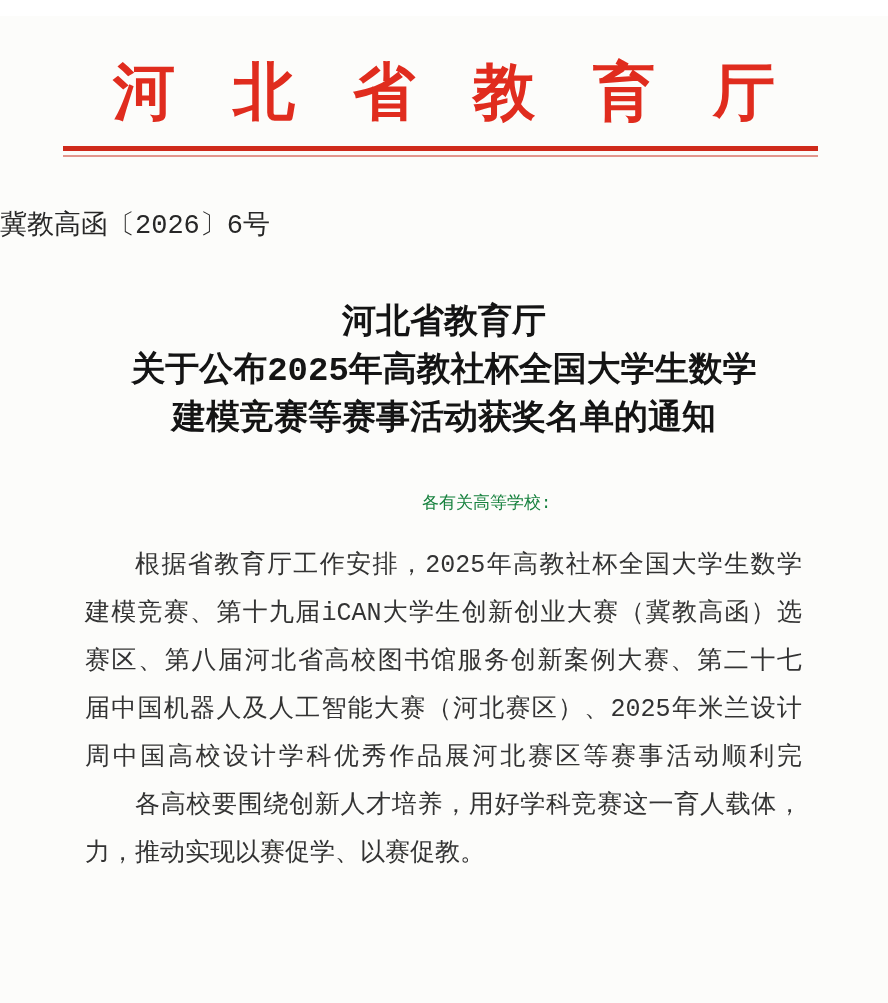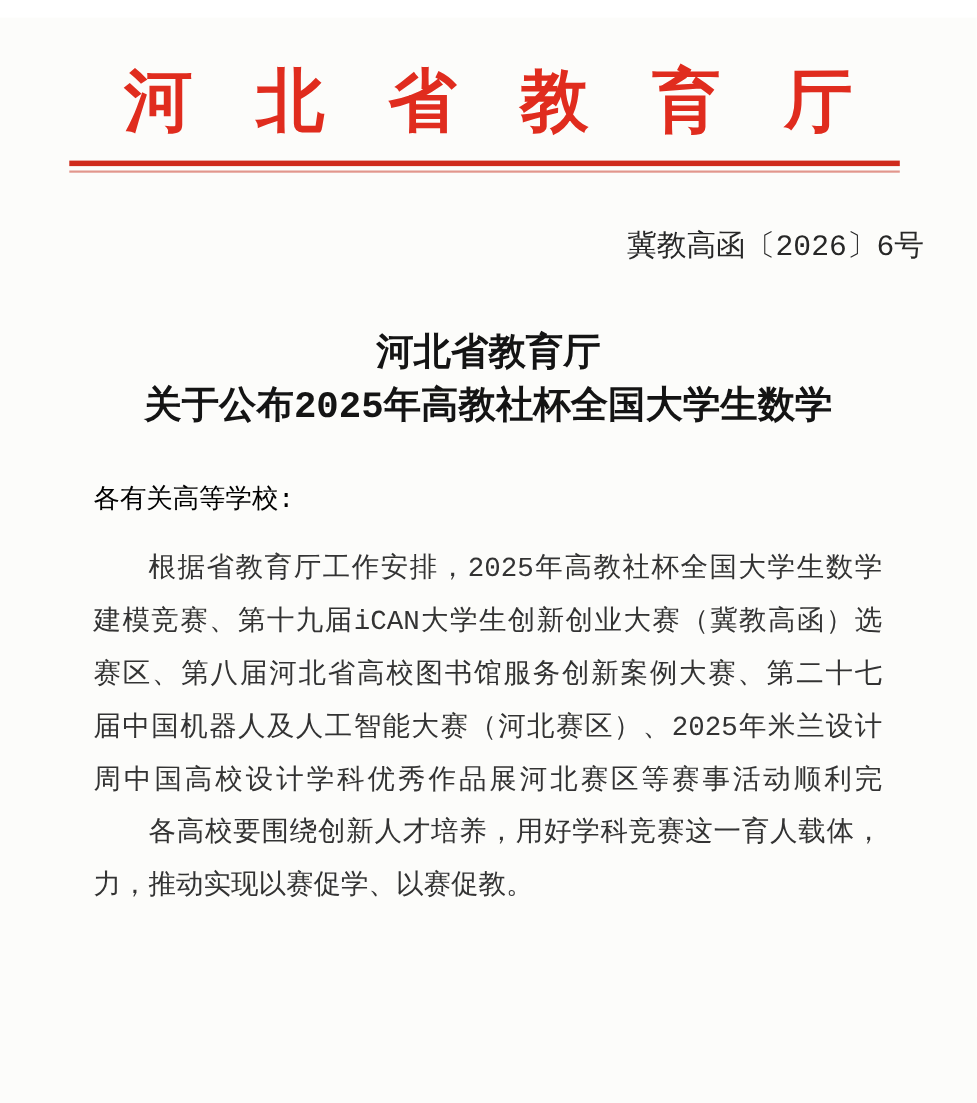--- a/index.html
+++ b/index.html
@@ -31,43 +31,43 @@
     margin: 18px 0 0 63px;
     width: 755px;
     height: 4px;
     border-top: 5px solid #cf2a1b;
     border-bottom: 2px solid #e2968c;
   }
 
   
   .doc-number {
     margin: 50px 48px 0 0;
-    text-align: right;
     font-size: 27px;
     line-height: 38px;
     color: #272727;
   }
 
   
   .title-block {
     margin-top: 54px;
     text-align: center;
     font-weight: 700;
     font-size: 34px;
     line-height: 48px;
     color: #141414;
   }
   .title-line { white-space: nowrap; }
 
   
   .salutation {
     margin: 37px 0 14px 85px;
-    font-size: 24px;
+    font-size: 17px;
     line-height: 48px;
-    color: #000000;
+    color: #15803d;
+    text-align: center;
   }
   .body-text {
     margin: 0 86px 0 85px;
     font-size: 25px;
     line-height: 48px;
     color: #333333;
   }
   .body-line {
     text-align: justify;
     text-align-last: justify;
@@ -82,20 +82,21 @@
 
   <div class="red-header">河北省教育厅</div>
 
   <div class="rule"></div>
 
   <div class="doc-number">冀教高函〔2026〕6号</div>
 
   <div class="title-block">
       <div class="title-line">河北省教育厅</div>
       <div class="title-line">关于公布2025年高教社杯全国大学生数学</div>
+      <div class="title-line">建模竞赛等赛事活动获奖名单的通知</div>
     </div>
 
   <div class="salutation">各有关高等学校:</div>
 
   <div class="body-text">
       <div class="body-line indent">根据省教育厅工作安排，2025年高教社杯全国大学生数学</div>
       <div class="body-line">建模竞赛、第十九届iCAN大学生创新创业大赛（冀教高函）选</div>
       <div class="body-line">赛区、第八届河北省高校图书馆服务创新案例大赛、第二十七</div>
       <div class="body-line">届中国机器人及人工智能大赛（河北赛区）、2025年米兰设计</div>
       <div class="body-line">周中国高校设计学科优秀作品展河北赛区等赛事活动顺利完</div>

